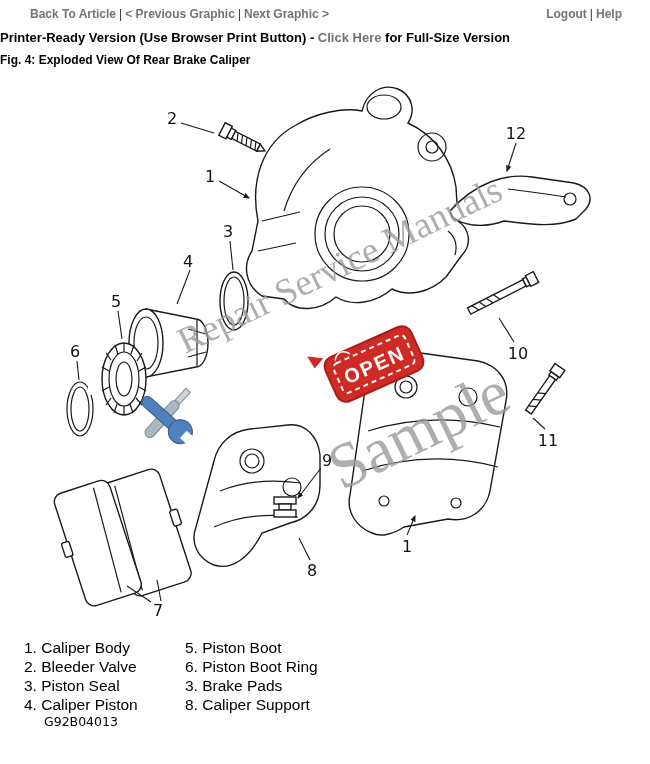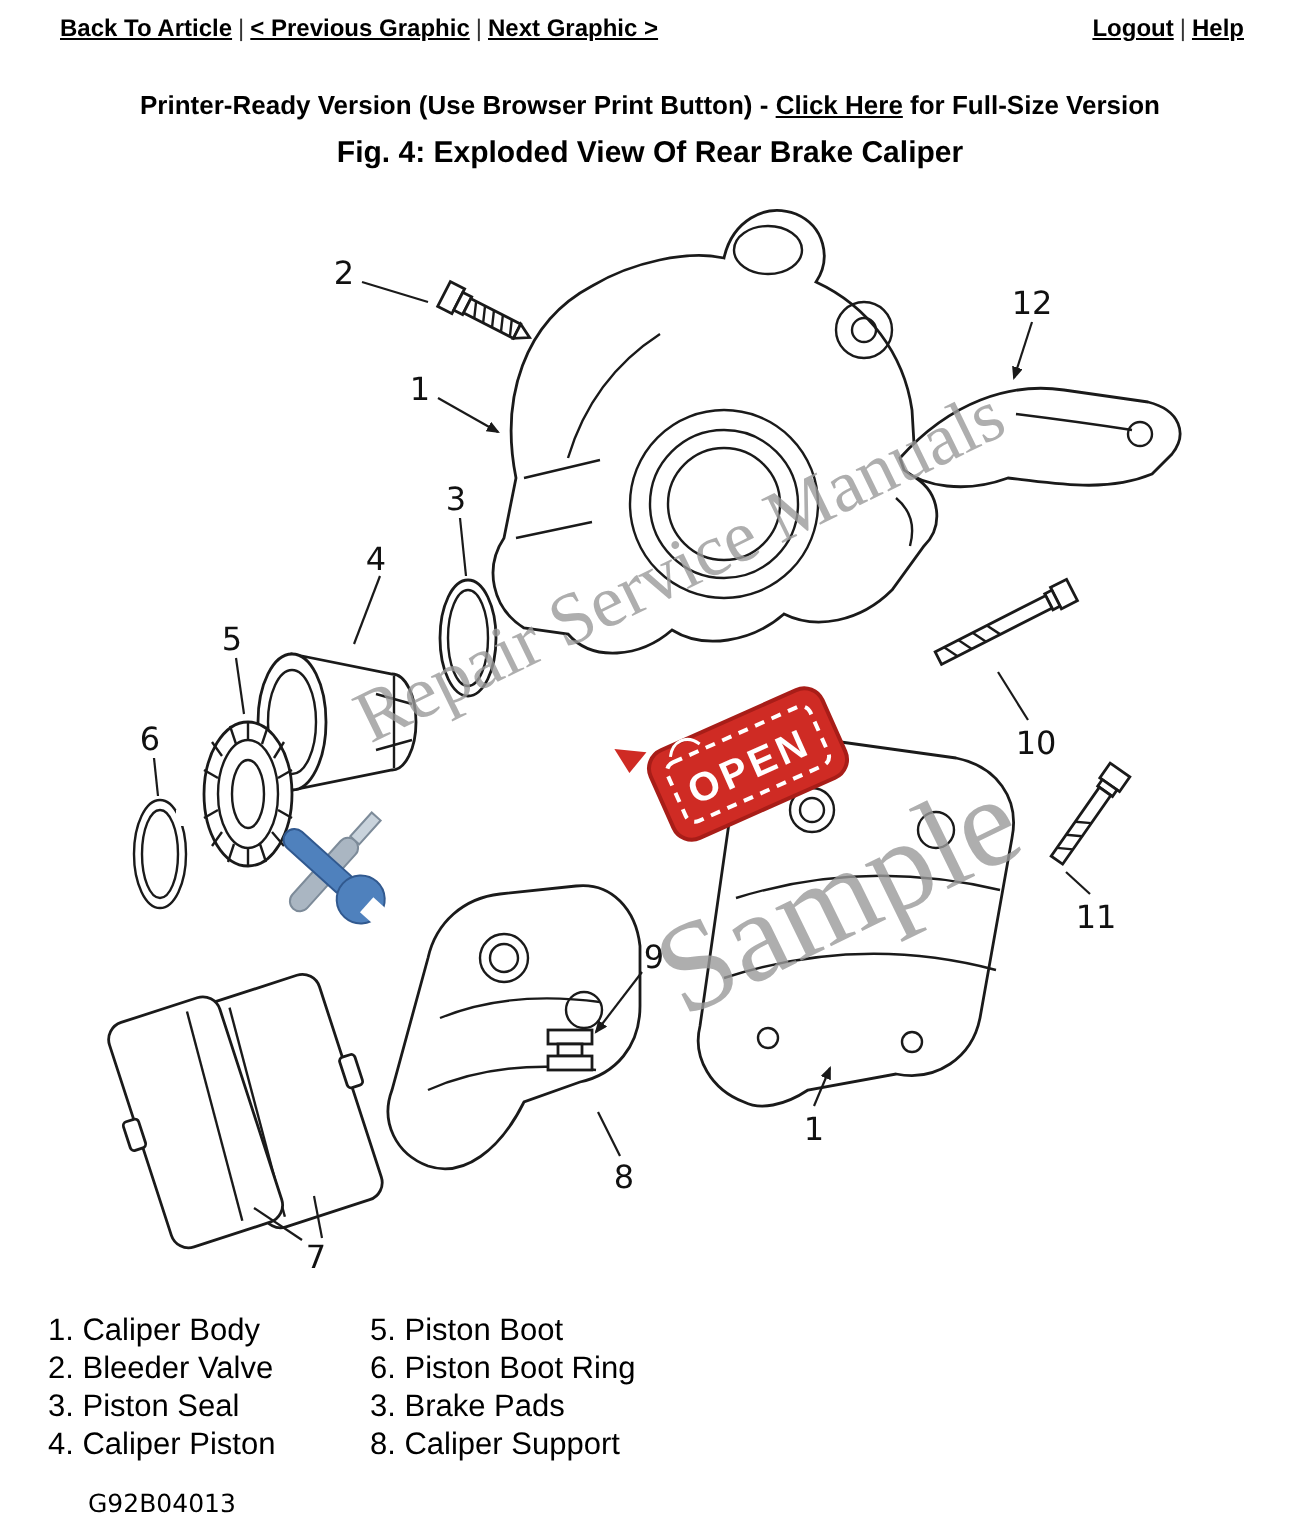--- a/index.html
+++ b/index.html
@@ -5,38 +5,38 @@
   html,body { margin:0; padding:0; }
   body {
     width:650px; height:764px; background:#ffffff; color:#000;
     font-family:"Liberation Sans", sans-serif; overflow:hidden;
   }
   .topnav {
     display:flex; justify-content:space-between; align-items:baseline;
     padding:7px 28px 0 30px; font-size:12px;
   }
   .topnav a, .title-line a {
-    color:#000000; font-weight:bold; text-decoration:underline; cursor:pointer;
+    color:#737373; font-weight:bold; cursor:pointer;
   }
   .sep { color:#333; padding:0 3px; font-weight:normal; }
-  .title-line { margin-top:24px; text-align:center; font-size:13px; font-weight:bold; }
-  .fig-caption { margin-top:8px; text-align:center; font-size:15px; font-weight:bold; }
+  .title-line { margin-top:9px; text-align:left; font-size:13px; font-weight:bold; }
+  .fig-caption { margin-top:8px; text-align:left; font-size:12px; font-weight:bold; }
   .company { margin-top:2px; text-align:center; font-size:11px; font-weight:bold; }
   .diagram-wrap { margin-top:4px; height:562px; }
   svg { display:block; }
   .callout { font-family:"DejaVu Sans", sans-serif; font-size:16px; fill:#111; }
   .part  { fill:#ffffff; stroke:#1a1a1a; stroke-width:1.4; }
   .thin  { fill:none; stroke:#1a1a1a; stroke-width:1.2; }
   .leader{ stroke:#1a1a1a; stroke-width:1.1; fill:none; }
   .wm-text { fill:#9a9a9a; fill-opacity:0.8; font-family:"Liberation Serif", serif; }
   .legend { display:flex; padding-left:24px; font-size:15.5px; line-height:19px; margin-top:5px; }
   .legend .col1 { width:161px; }
   .legend .col2 { width:185px; }
   .legend .row { white-space:nowrap; }
-  .figure-id { padding-left:44px; margin-top:12px; font-size:12.5px; font-family:"DejaVu Sans", sans-serif; }
+  .figure-id { padding-left:44px; font-size:12.5px; font-family:"DejaVu Sans", sans-serif; }
 </style>
 </head>
 <body>
 
 <div class="page">
 
   <div class="topnav">
     <div class="nav-left">
       <a>Back To Article</a><span class="sep">|</span><a>&lt; Previous Graphic</a><span class="sep">|</span><a>Next Graphic &gt;</a>
     </div>

